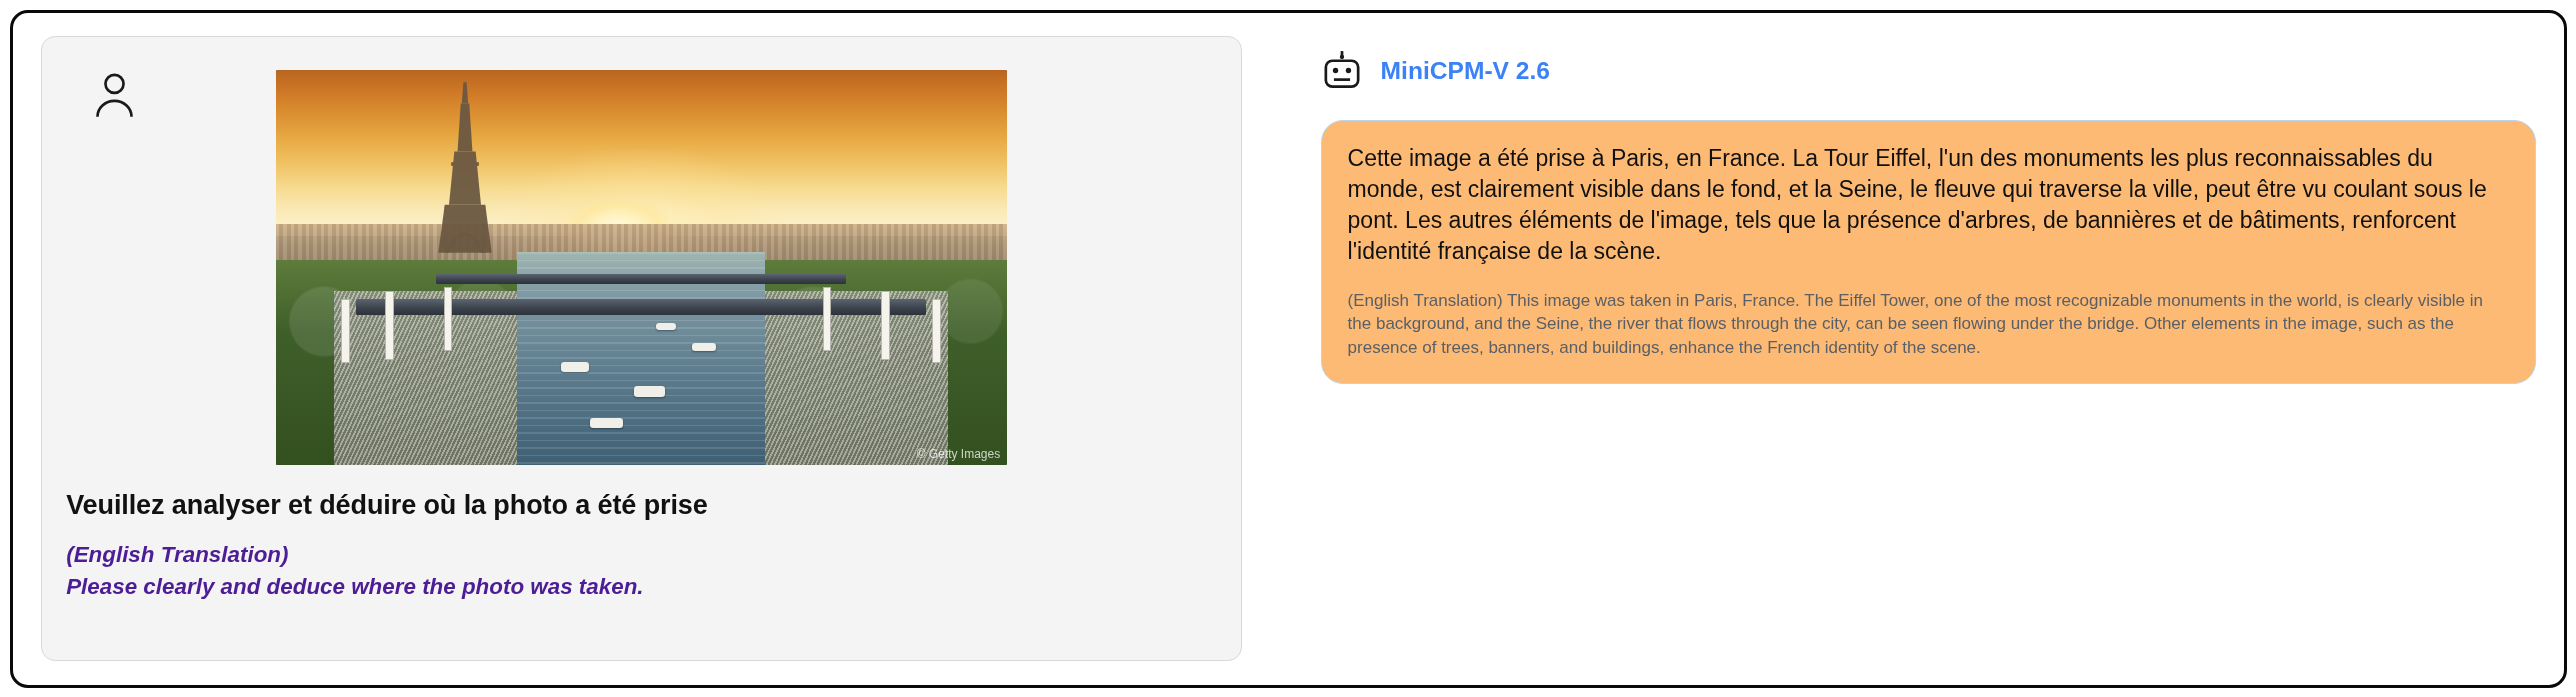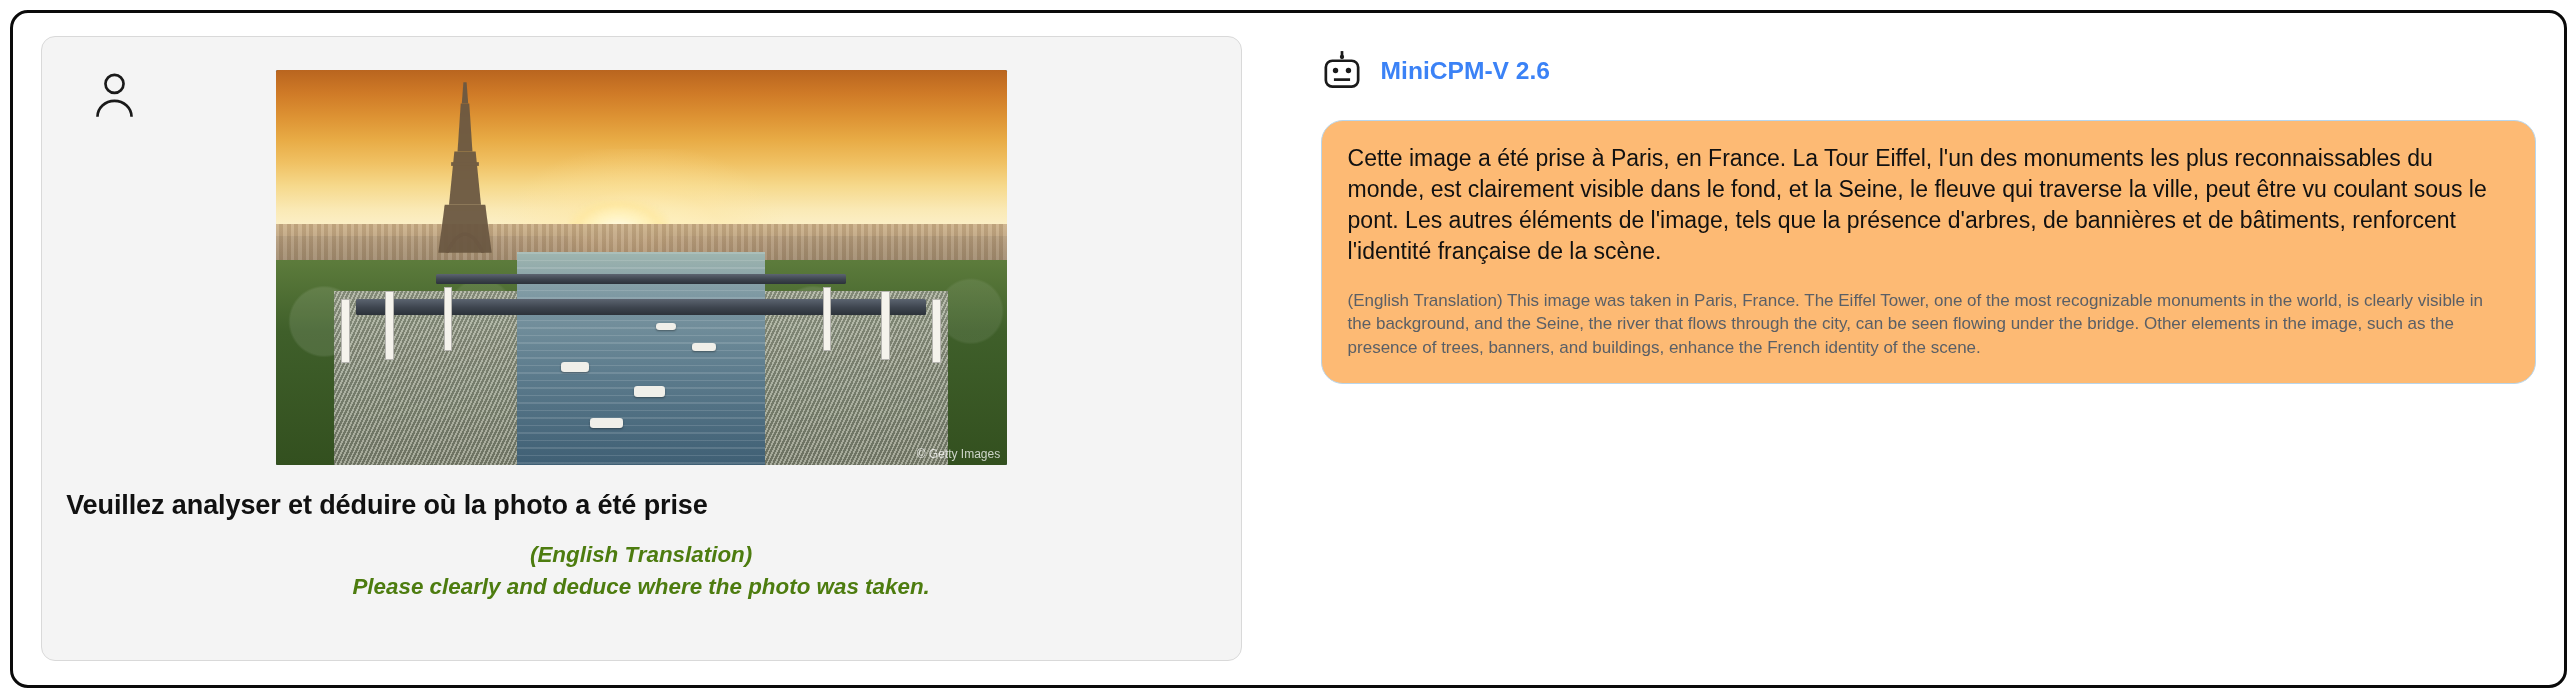--- a/index.html
+++ b/index.html
@@ -196,23 +196,22 @@
     font-size: 27px;
     font-weight: bold;
     color: #111111;
     letter-spacing: -0.1px;
   }
   .user-translation {
     margin: 18px 0 0 0;
     font-size: 22.4px;
     font-weight: bold;
     font-style: italic;
-    color: #4d7c0f;
+    color: #4c1d95;
     line-height: 1.42;
-    text-align: center;
   }
 
   
   .assistant-panel {
     flex: 1 1 auto;
     display: flex;
     flex-direction: column;
     padding-left: 9.6px;
   }
   .assistant-head {

